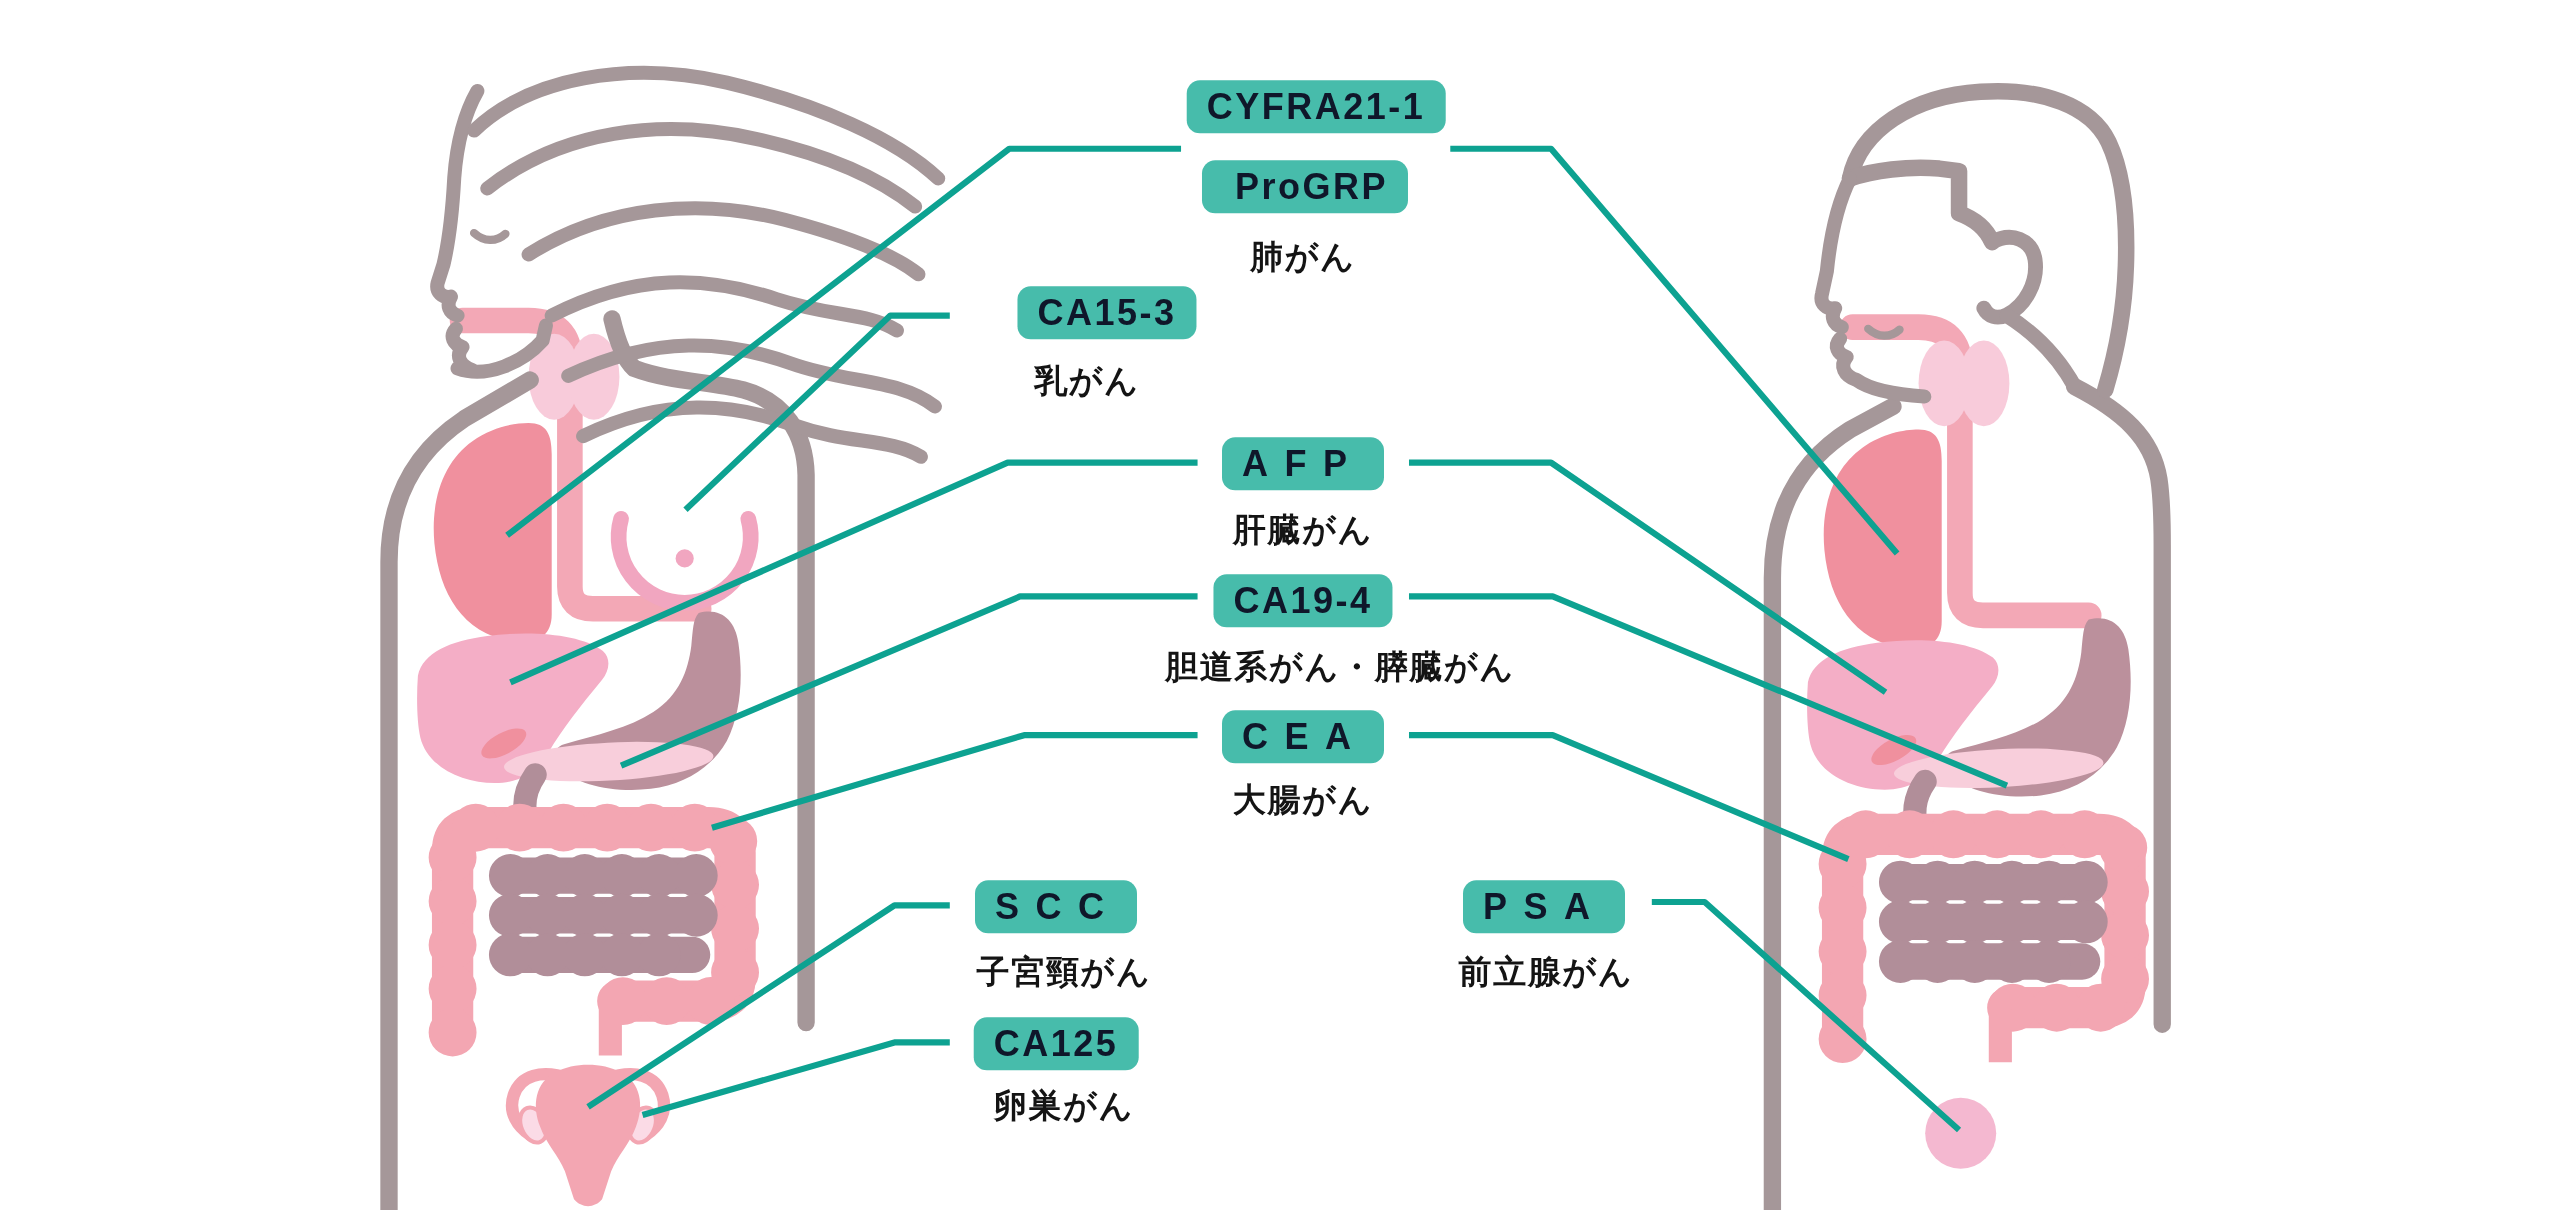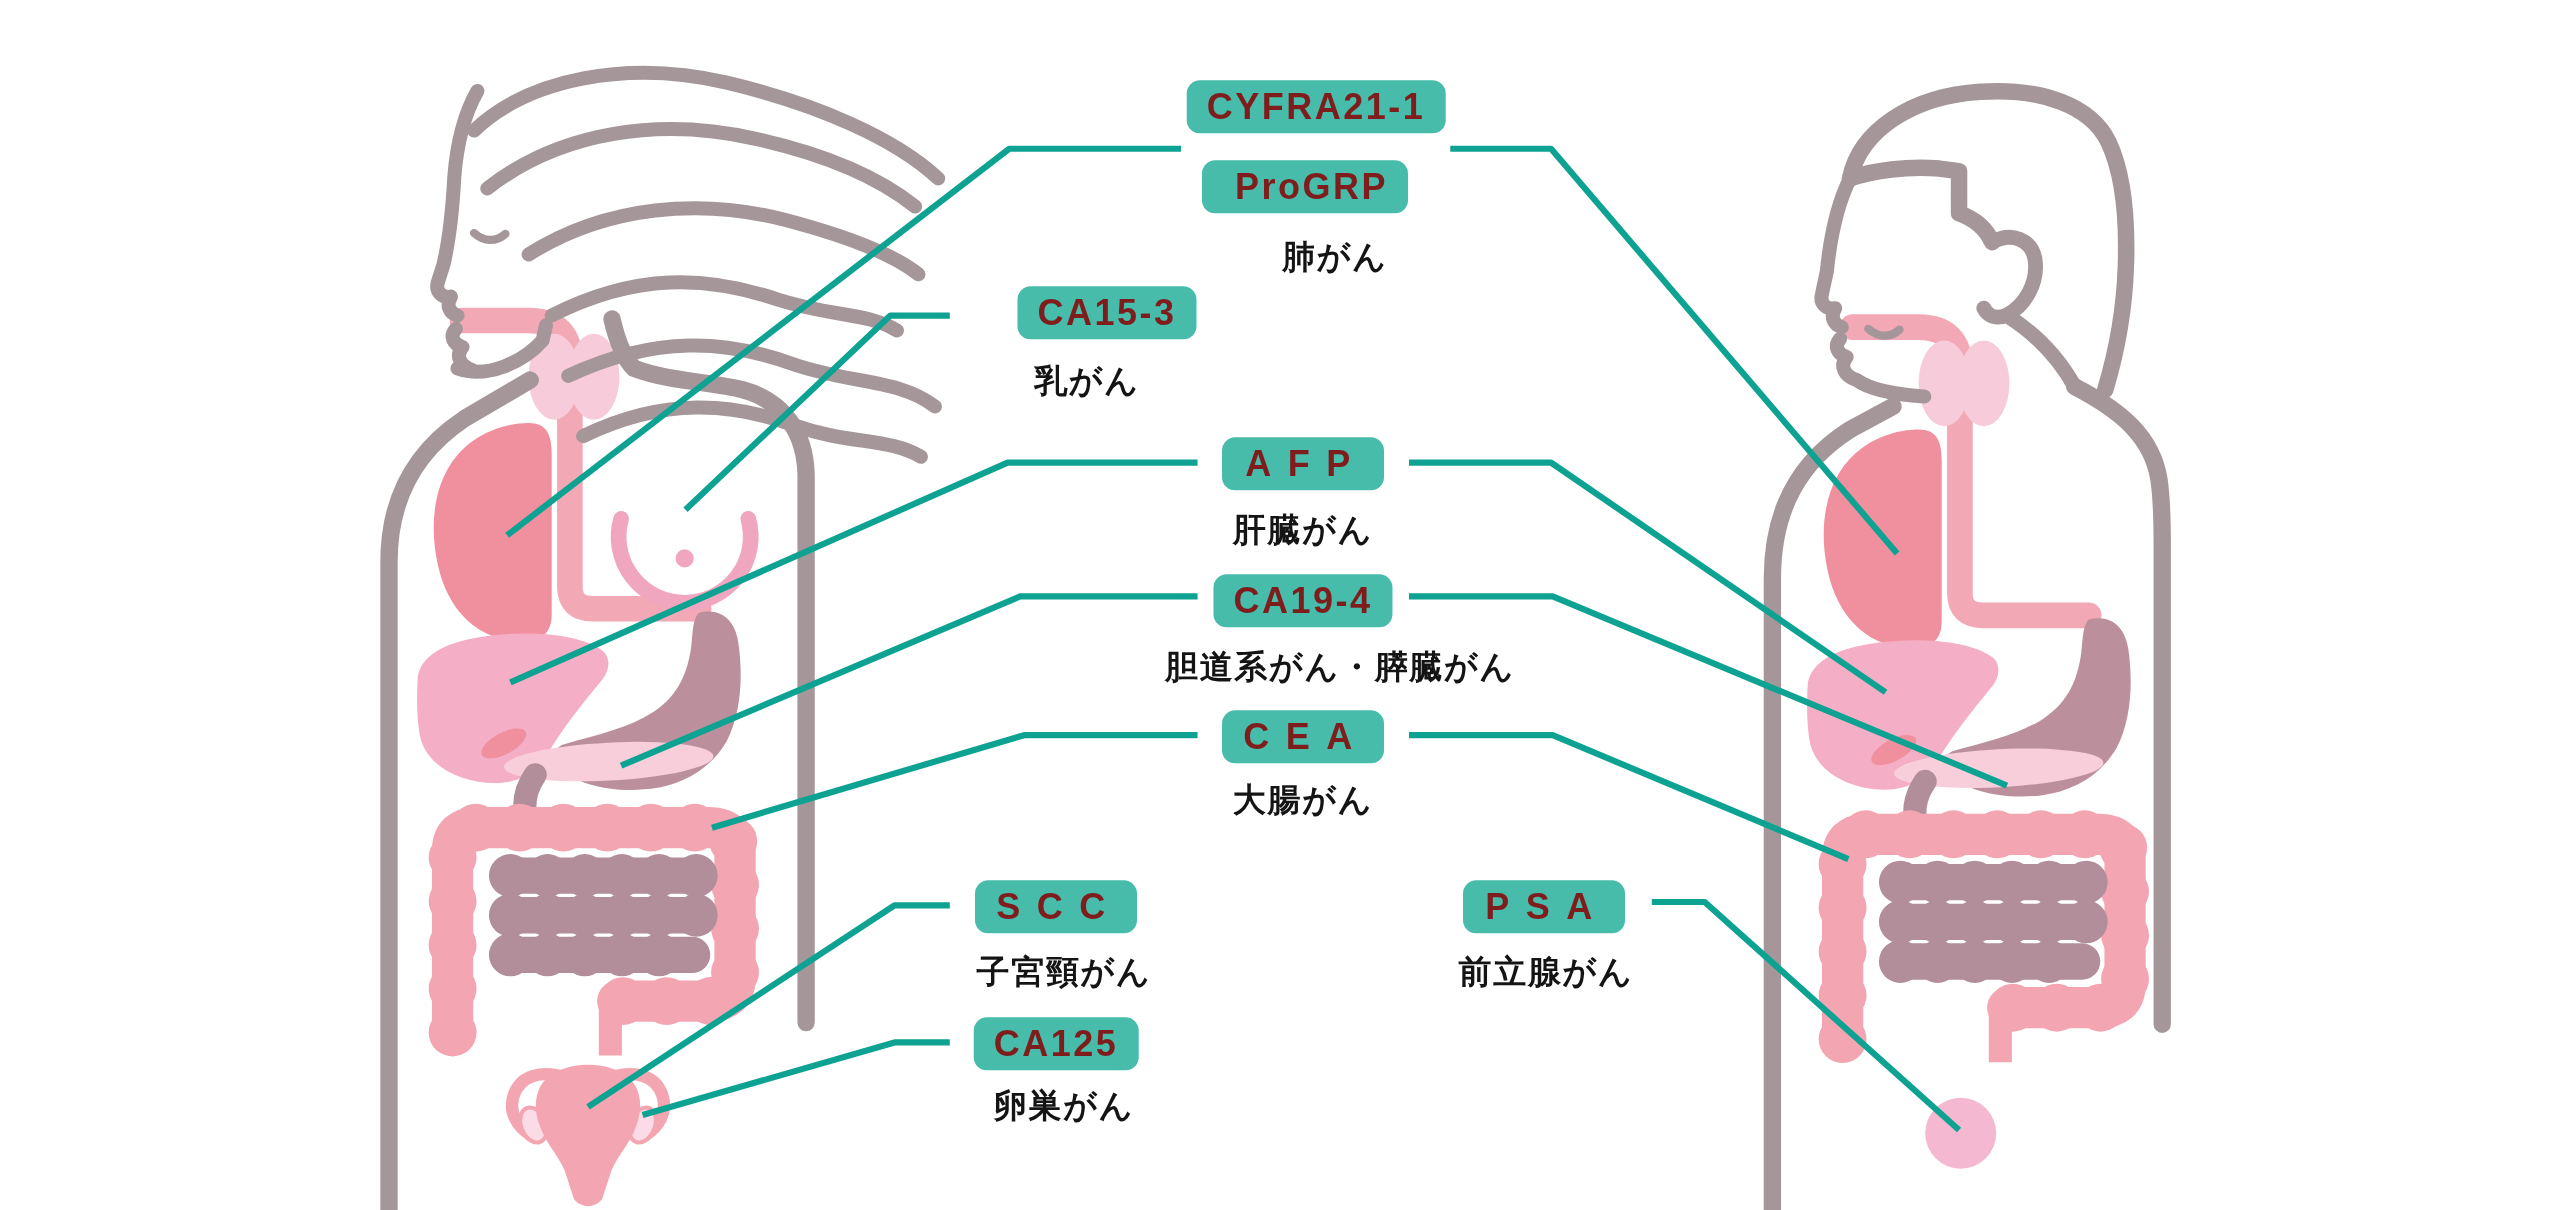--- a/index.html
+++ b/index.html
@@ -9,28 +9,27 @@
     background:#ffffff;
     overflow:hidden;
     font-family:"Liberation Sans","DejaVu Sans",sans-serif;
   }
   svg.art{position:absolute;left:0;top:0;width:2576px;height:1211px;display:block;}
   .labels{position:absolute;left:0;top:0;width:100%;height:100%;}
   .badge{
     position:absolute;
     transform:translate(-50%,-50%);
     background:#47bcab;
-    color:#7f1d1d;
+    color:#0f172a;
     font-weight:700;
     font-size:36px;
     letter-spacing:2.5px;
     line-height:1;
     padding:9px 20px 8.3px 20px;
     min-width:162px;
-    text-align:center;
     border-radius:13.2px;
     white-space:nowrap;
     box-sizing:border-box;
   }
   .badge.ls-wide{letter-spacing:16.5px;padding-right:14px;}
   .caption{
     position:absolute;
     transform:translate(-50%,-50%);
     color:#141414;
     font-weight:700;
@@ -158,21 +157,21 @@
       <path d="M1150,1096 L1083,1096 L712,1340"></path>
       <path d="M1150,1262 L1083,1262 L778,1350"></path>
       <path d="M2000,1092 L2064,1092 L2372,1368"></path>
     </g>
   </svg>
 
   <div class="labels">
 
     <div class="badge" style="left:1316px;top:107px;">CYFRA21-1</div>
     <div class="badge" style="left:1305px;top:187px;padding-left:33px;">ProGRP</div>
-    <div class="caption" style="left:1303px;top:256px;margin-left:32px;">肺がん</div>
+    <div class="caption" style="left:1303px;top:256px;">肺がん</div>
 
     <div class="badge" style="left:1059px;top:313px;margin-left:48px;">CA15-3</div>
     <div class="caption" style="left:1087px;top:380px;">乳がん</div>
 
     <div class="badge ls-wide" style="left:1303px;top:464px;">AFP</div>
     <div class="caption" style="left:1303px;top:529px;">肝臓がん</div>
 
     <div class="badge" style="left:1303px;top:601px;">CA19-4</div>
     <div class="caption" style="left:1340px;top:666px;">胆道系がん・膵臓がん</div>
 

